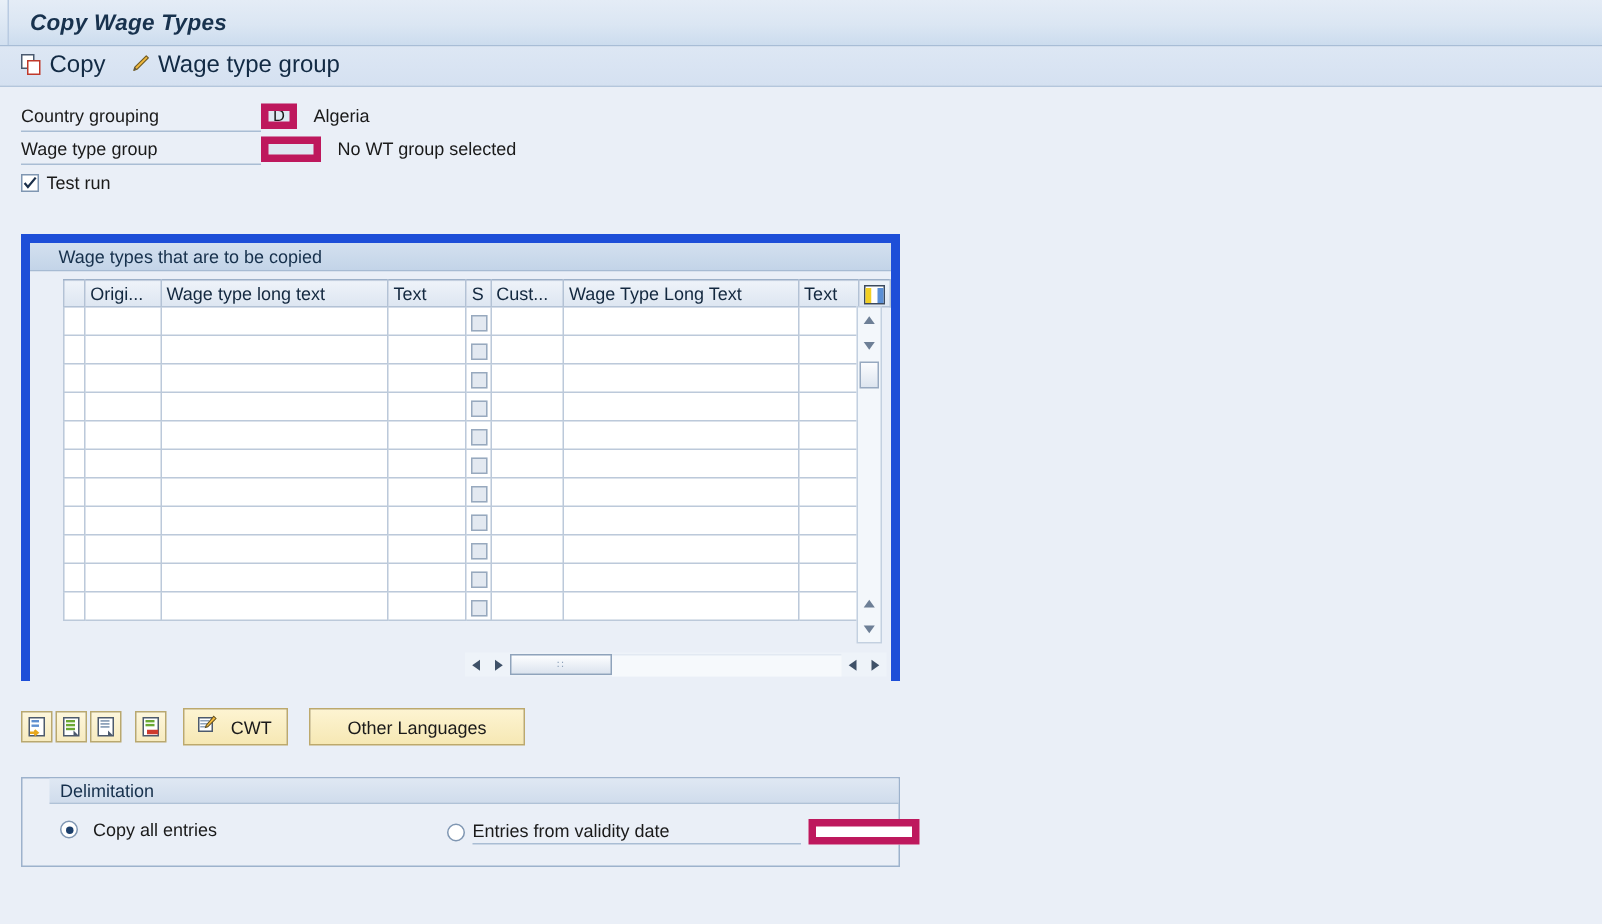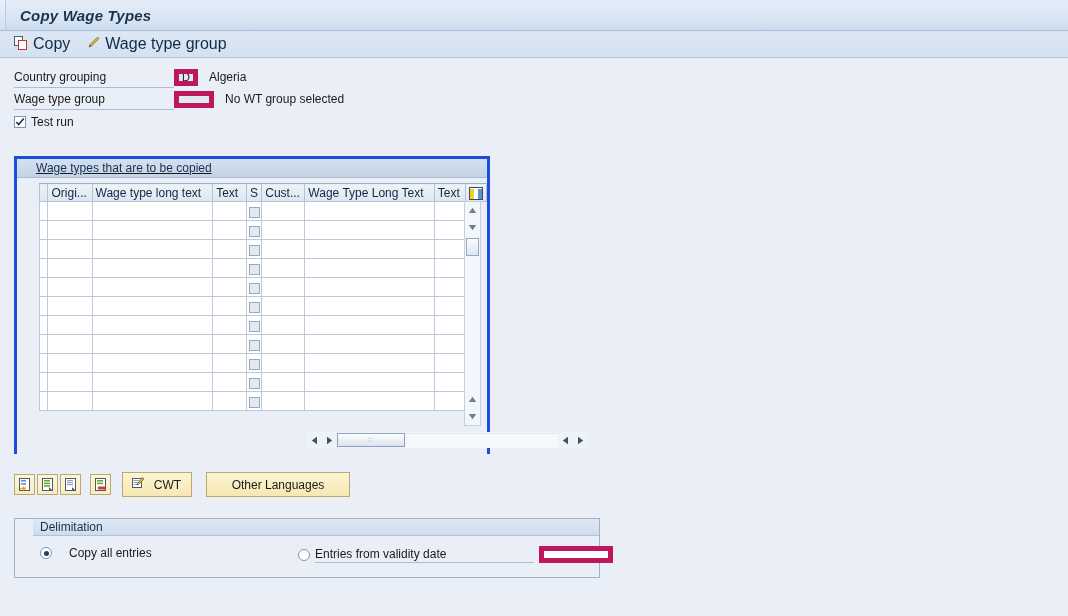--- a/index.html
+++ b/index.html
@@ -131,26 +131,25 @@
     justify-content: center;
     box-sizing: border-box;
   }
   .checkbox svg { display:block; }
 
   
   #table-panel {
     position: absolute;
     left: 14px;
     top: 156px;
-    width: 476px;
+    width: 586px;
     height: 298px;
     background: #eaeff7;
-    border: 3px solid #1d4ed8;
-    box-sizing: border-box;
-    text-decoration: underline;
+    border: 6px solid #1d4ed8;
+    box-sizing: border-box;
   }
   #table-caption {
     height: 19px;
     background: linear-gradient(to bottom,#d3e0ef,#c3d4e8);
     border-bottom: 1px solid #a7bbd3;
     font-size: 12px;
     color: #16304c;
     padding-left: 19px;
     line-height: 19px;
     box-sizing: border-box;
@@ -320,21 +319,21 @@
     padding-left: 7px;
     line-height: 17px;
     box-sizing: border-box;
   }
   #delim-body {
     display: flex;
     align-items: center;
     padding: 10px 0 0 7px;
     position: relative;
   }
-  .radio-item { display:flex; align-items:center; gap:17px; }
+  .radio-item { display:flex; align-items:center; gap:10px; }
   .radio {
     width: 12px; height: 12px; border-radius: 50%;
     border: 1px solid #7f96b2; background:#fff;
     display:inline-flex; align-items:center; justify-content:center;
     box-sizing:border-box;
   }
   .radio .dot { width:5px; height:5px; border-radius:50%; background:#1c3f6b; }
   #radio-validity-wrap {
     position: absolute;
     left: 265px;

